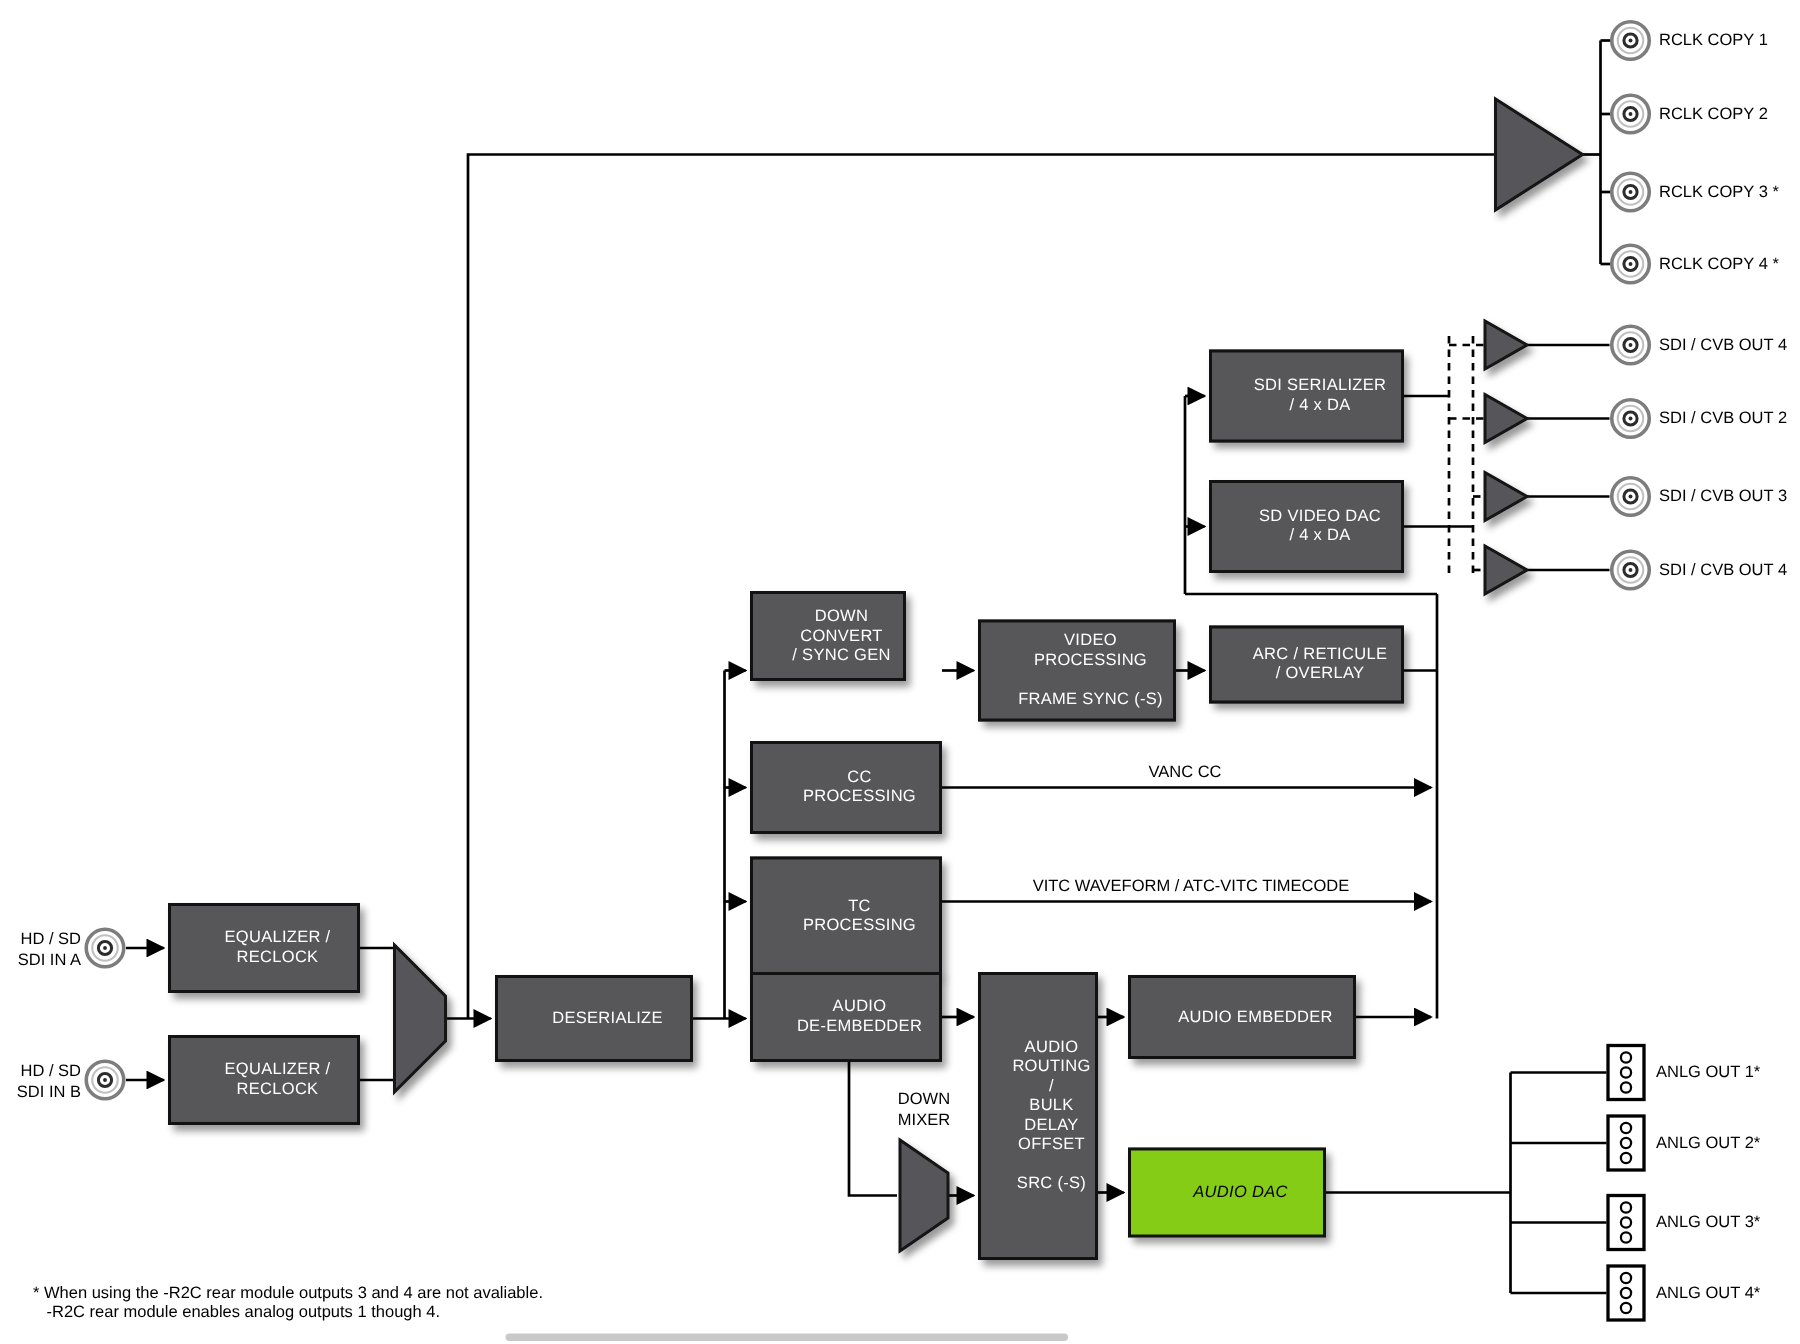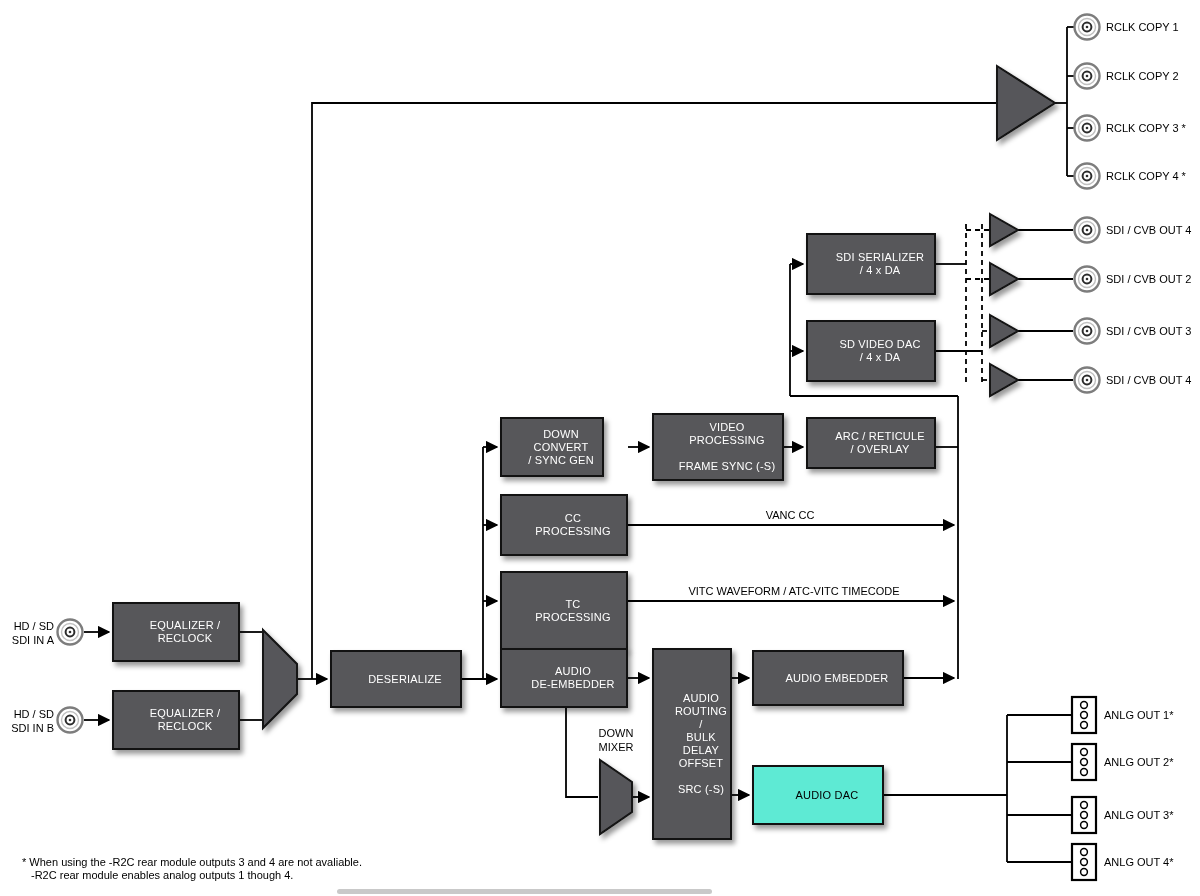--- a/index.html
+++ b/index.html
@@ -3,21 +3,21 @@
 <meta charset="utf-8">
 <style>
   html,body{margin:0;padding:0;background:#ffffff;}
   #stage{position:relative;width:1200px;height:896px;background:#ffffff;overflow:hidden;
          font-family:"Liberation Sans", sans-serif;color:#000;}
   #wires-svg{position:absolute;left:0;top:0;}
   .box{position:absolute;box-sizing:border-box;background:#57575a;border:2px solid #121212;
        color:#ffffff;display:flex;align-items:center;justify-content:center;text-align:center;
        font-size:11px;line-height:13px;letter-spacing:.2px;white-space:pre-line;
        box-shadow:3px 4px 5px rgba(0,0,0,0.40);padding-left:18px;}
-  .box--light{background:#5eead4;color:#000;}
+  .box--light{background:#84cc16;color:#000;font-style:italic;}
   .lbl{position:absolute;font-size:11px;line-height:14px;white-space:pre-line;}
   .lbl--right{text-align:right;}
   .lbl--center{text-align:center;}
   .footnote{position:absolute;font-size:11px;line-height:13px;}
   .scroll-thumb{position:absolute;left:337px;top:889px;width:375px;height:5px;
                 background:#c9c9c9;border-radius:3px;}
 </style>
 </head>
 <body>
 
@@ -204,21 +204,21 @@
         <circle cx="1084" cy="872" r="3.4" stroke-width="1.5"></circle>
       </g>
     </g>
   </svg>
 
   <div class="box" style="left:112px;top:602px;width:128px;height:60px;">EQUALIZER /
 RECLOCK</div>
   <div class="box" style="left:112px;top:690px;width:128px;height:60px;">EQUALIZER /
 RECLOCK</div>
   <div class="box" style="left:330px;top:650px;width:132px;height:58px;">DESERIALIZE</div>
-  <div class="box" style="left:500px;top:417px;width:104px;height:60px;">DOWN CONVERT
+  <div class="box" style="left:500px;top:394px;width:104px;height:60px;">DOWN CONVERT
 / SYNC GEN</div>
   <div class="box" style="left:652px;top:413px;width:132px;height:68px;text-align:center;">VIDEO
 PROCESSING
 
 FRAME SYNC (-S)</div>
   <div class="box" style="left:806px;top:417px;width:130px;height:52px;">ARC / RETICULE
 / OVERLAY</div>
   <div class="box" style="left:500px;top:494px;width:128px;height:62px;">CC
 PROCESSING</div>
   <div class="box" style="left:500px;top:571px;width:128px;height:79px;">TC

